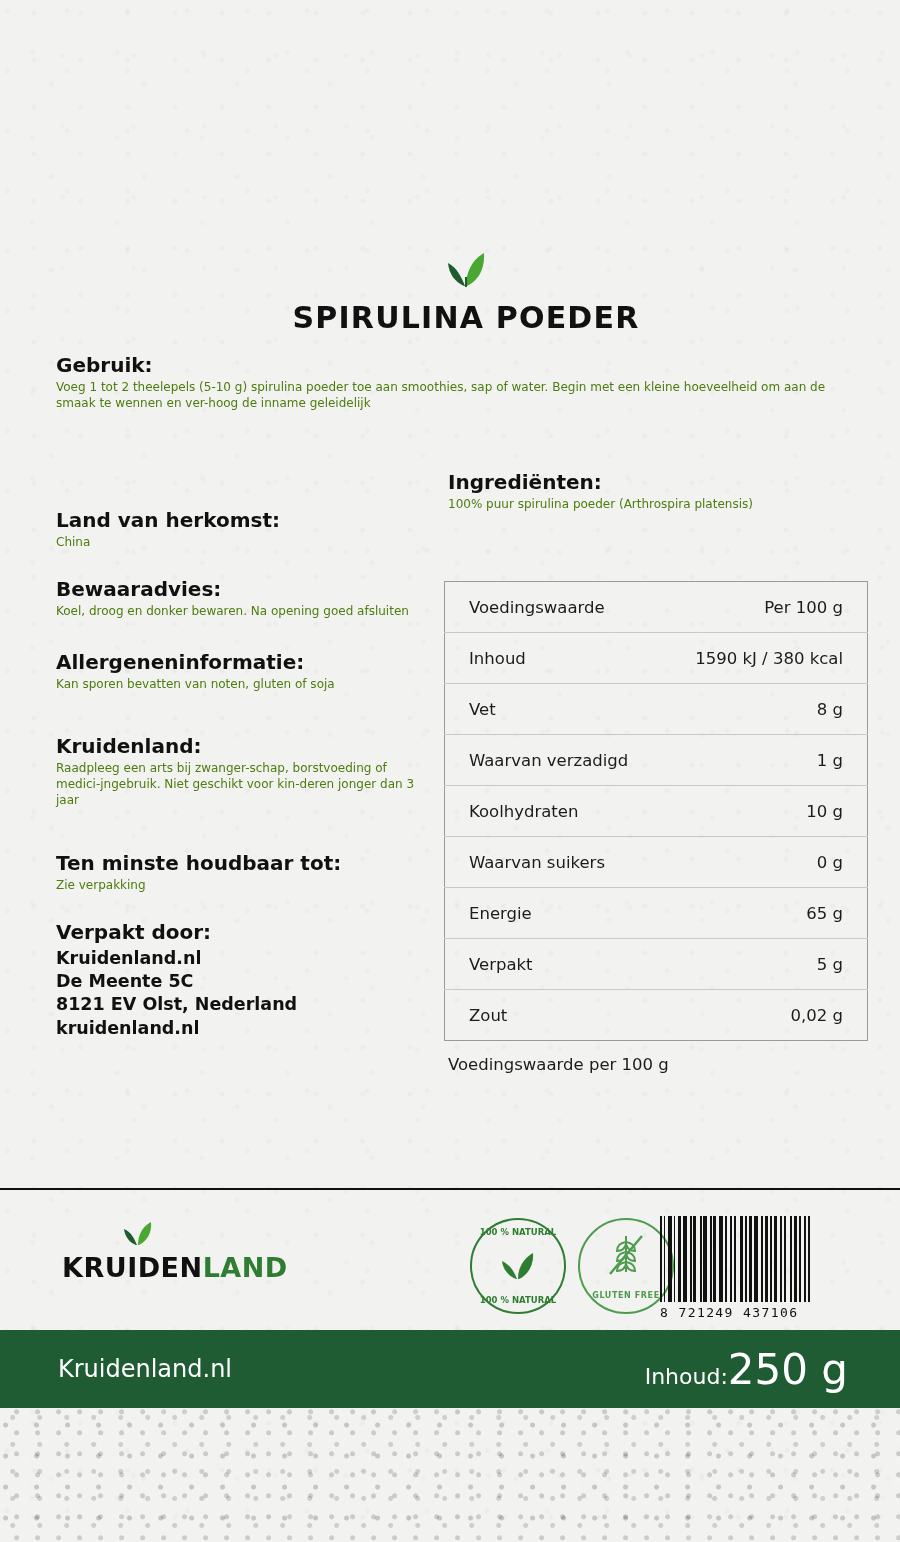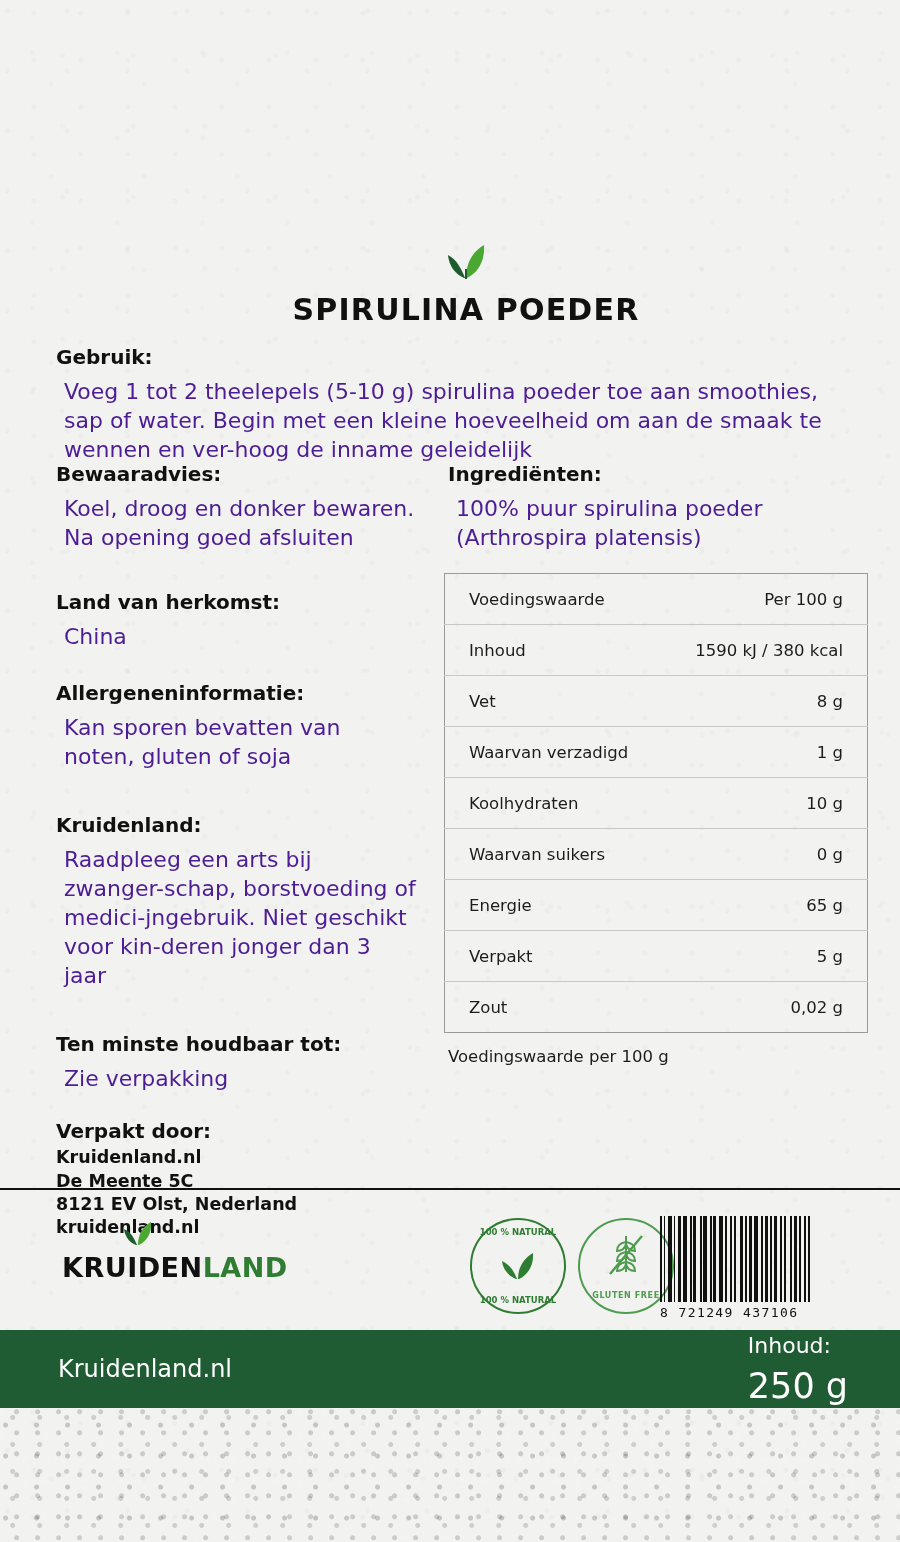--- a/index.html
+++ b/index.html
@@ -24,21 +24,21 @@
       radial-gradient(circle at 72% 28%, rgba(0,0,0,0.022) 0 2px, transparent 3px),
       radial-gradient(circle at 88% 78%, rgba(0,0,0,0.02) 0 2px, transparent 3px),
       radial-gradient(circle at 55% 90%, rgba(0,0,0,0.018) 0 2px, transparent 3px);
     background-size: 60px 60px, 85px 85px, 47px 47px, 71px 71px, 93px 93px;
     pointer-events: none;
     z-index: 0;
   }
 
   .label-body {
     position: absolute;
-    top: 0; left: 0;
+    top: 8px; left: 0;
     width: 900px;
     height: 1190px;
     z-index: 2;
     padding-left: 32px;
   }
 
   
   .header {
     text-align: center;
     padding-top: 238px;
@@ -53,24 +53,24 @@
   }
 
   
   .section-heading {
     font-size: 20px;
     font-weight: bold;
     color: #111;
     margin: 0 0 3px 0;
   }
   .section-text {
-    font-size: 22px;
+    font-size: 12px;
     line-height: 1.32;
-    color: #4c1d95;
-    margin: 8px;
+    color: #4d7c0f;
+    margin: 0;
   }
 
   .usage {
     position: absolute;
     left: 56px;
     top: 345px;
     width: 800px;
   }
 
   
@@ -261,24 +261,22 @@
     font-size: 24px;
   }
   .green-bar .content {
     position: absolute;
     right: 52px;
     top: 50%;
     transform: translateY(-50%);
     font-size: 22px;
     display: flex;
     align-items: baseline;
-    gap: 8px;
-    flex-direction: column;
-  }
-  .green-bar .content .amount { font-size: 35px; }
+  }
+  .green-bar .content .amount { font-size: 42px; }
 
   
   .powder {
     position: absolute;
     left: 0;
     top: 1408px;
     width: 900px;
     height: 134px;
     background:
       radial-gradient(ellipse 120px 40px at 10% 30%, rgba(255,255,255,0.10), transparent 70%),
@@ -323,28 +321,28 @@
     <h1 class="product-title">SPIRULINA POEDER</h1>
   </div>
 
   <div class="usage">
     <div class="section-heading">Gebruik:</div>
     <div class="section-text">Voeg 1 tot 2 theelepels (5-10 g) spirulina poeder toe aan smoothies, sap of water. Begin met een kleine hoeveelheid om aan de smaak te wennen en ver-hoog de inname geleidelijk</div>
   </div>
 
   <div class="col-left">
 
+    <div class="block" style="margin-top:38px;">
+      <div class="section-heading">Land van herkomst:</div>
+      <div class="section-text">China</div>
+    </div>
+
     <div class="block tight">
       <div class="section-heading">Bewaaradvies:</div>
       <div class="section-text">Koel, droog en donker bewaren. Na opening goed afsluiten</div>
-    </div>
-
-    <div class="block" style="margin-top:38px;">
-      <div class="section-heading">Land van herkomst:</div>
-      <div class="section-text">China</div>
     </div>
 
     <div class="block" style="margin-top:30px;">
       <div class="section-heading">Allergeneninformatie:</div>
       <div class="section-text">Kan sporen bevatten van noten, gluten of soja</div>
     </div>
 
     <div class="block" style="margin-top:42px;">
       <div class="section-heading">Kruidenland:</div>
       <div class="section-text">Raadpleeg een arts bij zwanger-schap, borstvoeding of medici-jngebruik. Niet geschikt voor kin-deren jonger dan 3 jaar</div>

